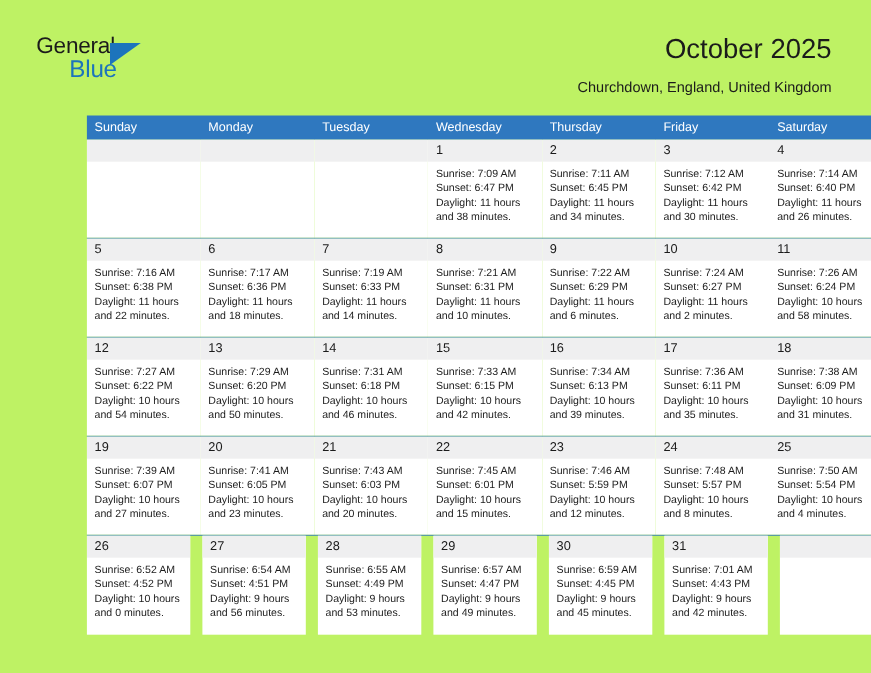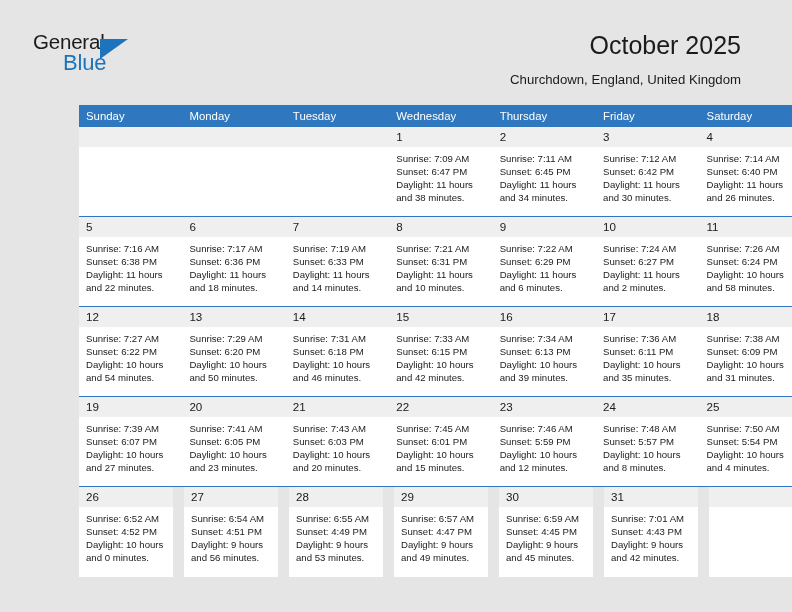--- a/index.html
+++ b/index.html
@@ -8,21 +8,21 @@
     height: 612px;
     background: #ffffff;
     font-family: "Liberation Sans", sans-serif;
     color: #000000;
     overflow: hidden;
   }
   .page {
     position: relative;
     width: 792px;
     height: 612px;
-    background: #e5e5e5;
+    background: #bef264;
   }
 
   
   .header {
     position: absolute;
     left: 33px;
     top: 28px;
     width: 724px;
     height: 70px;
   }
@@ -58,21 +58,21 @@
     left: 67px;
     top: 9px;
     width: 0;
     height: 0;
     border-left: 28px solid #1c74bc;
     border-bottom: 20px solid transparent;
   }
 
   .title-block {
     position: absolute;
-    right: 16px;
+    right: 1px;
     top: 0;
     text-align: right;
   }
   .cal-title {
     font-size: 25px;
     font-weight: normal;
     color: #1b1b1b;
     line-height: 34px;
     white-space: nowrap;
   }

